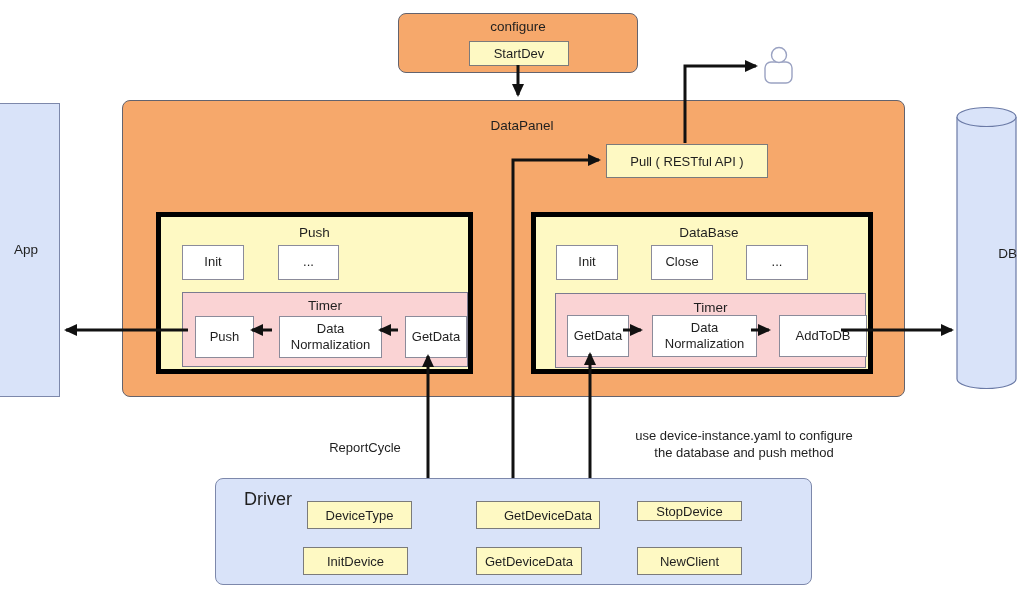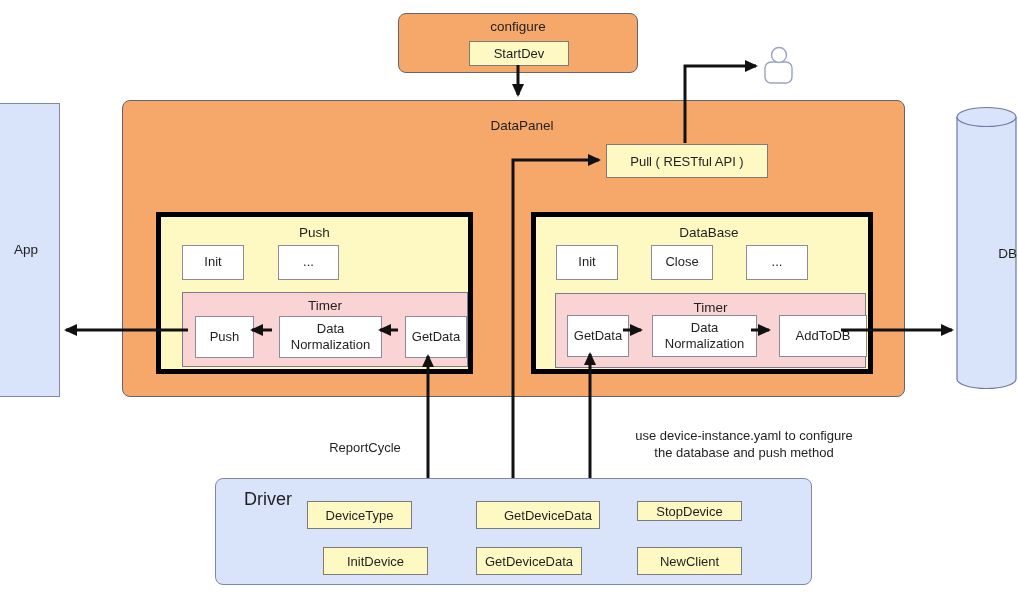--- a/index.html
+++ b/index.html
@@ -91,21 +91,21 @@
         <div class="abs box-white" style="left:223px; top:21px; width:88px; height:42px;">AddToDB</div>
       </div>
     </div>
   </div>
 
   <div class="abs panel-blue" style="left:215px; top:478px; width:597px; height:107px;">
     <div class="label-left" style="left:28px; top:10px;">Driver</div>
     <div class="abs btn-mint" style="left:91px; top:22px; width:105px; height:28px;">DeviceType</div>
     <div class="abs btn-mint" style="left:260px; top:22px; width:124px; height:28px;padding-left:20px;">GetDeviceData</div>
     <div class="abs btn-mint" style="left:421px; top:22px; width:105px; height:20px;">StopDevice</div>
-    <div class="abs btn-mint" style="left:107px; top:68px; width:105px; height:28px;">InitDevice</div>
+    <div class="abs btn-mint" style="left:87px; top:68px; width:105px; height:28px;">InitDevice</div>
     <div class="abs btn-mint" style="left:260px; top:68px; width:106px; height:28px;">GetDeviceData</div>
     <div class="abs btn-mint" style="left:421px; top:68px; width:105px; height:28px;">NewClient</div>
   </div>
 
   <div class="note" style="left:305px; top:440px; width:120px;">ReportCycle</div>
   <div class="note" style="left:620px; top:428px; width:248px;">
     <div>use device-instance.yaml to configure</div>
     <div>the database and push method</div>
   </div>
 

